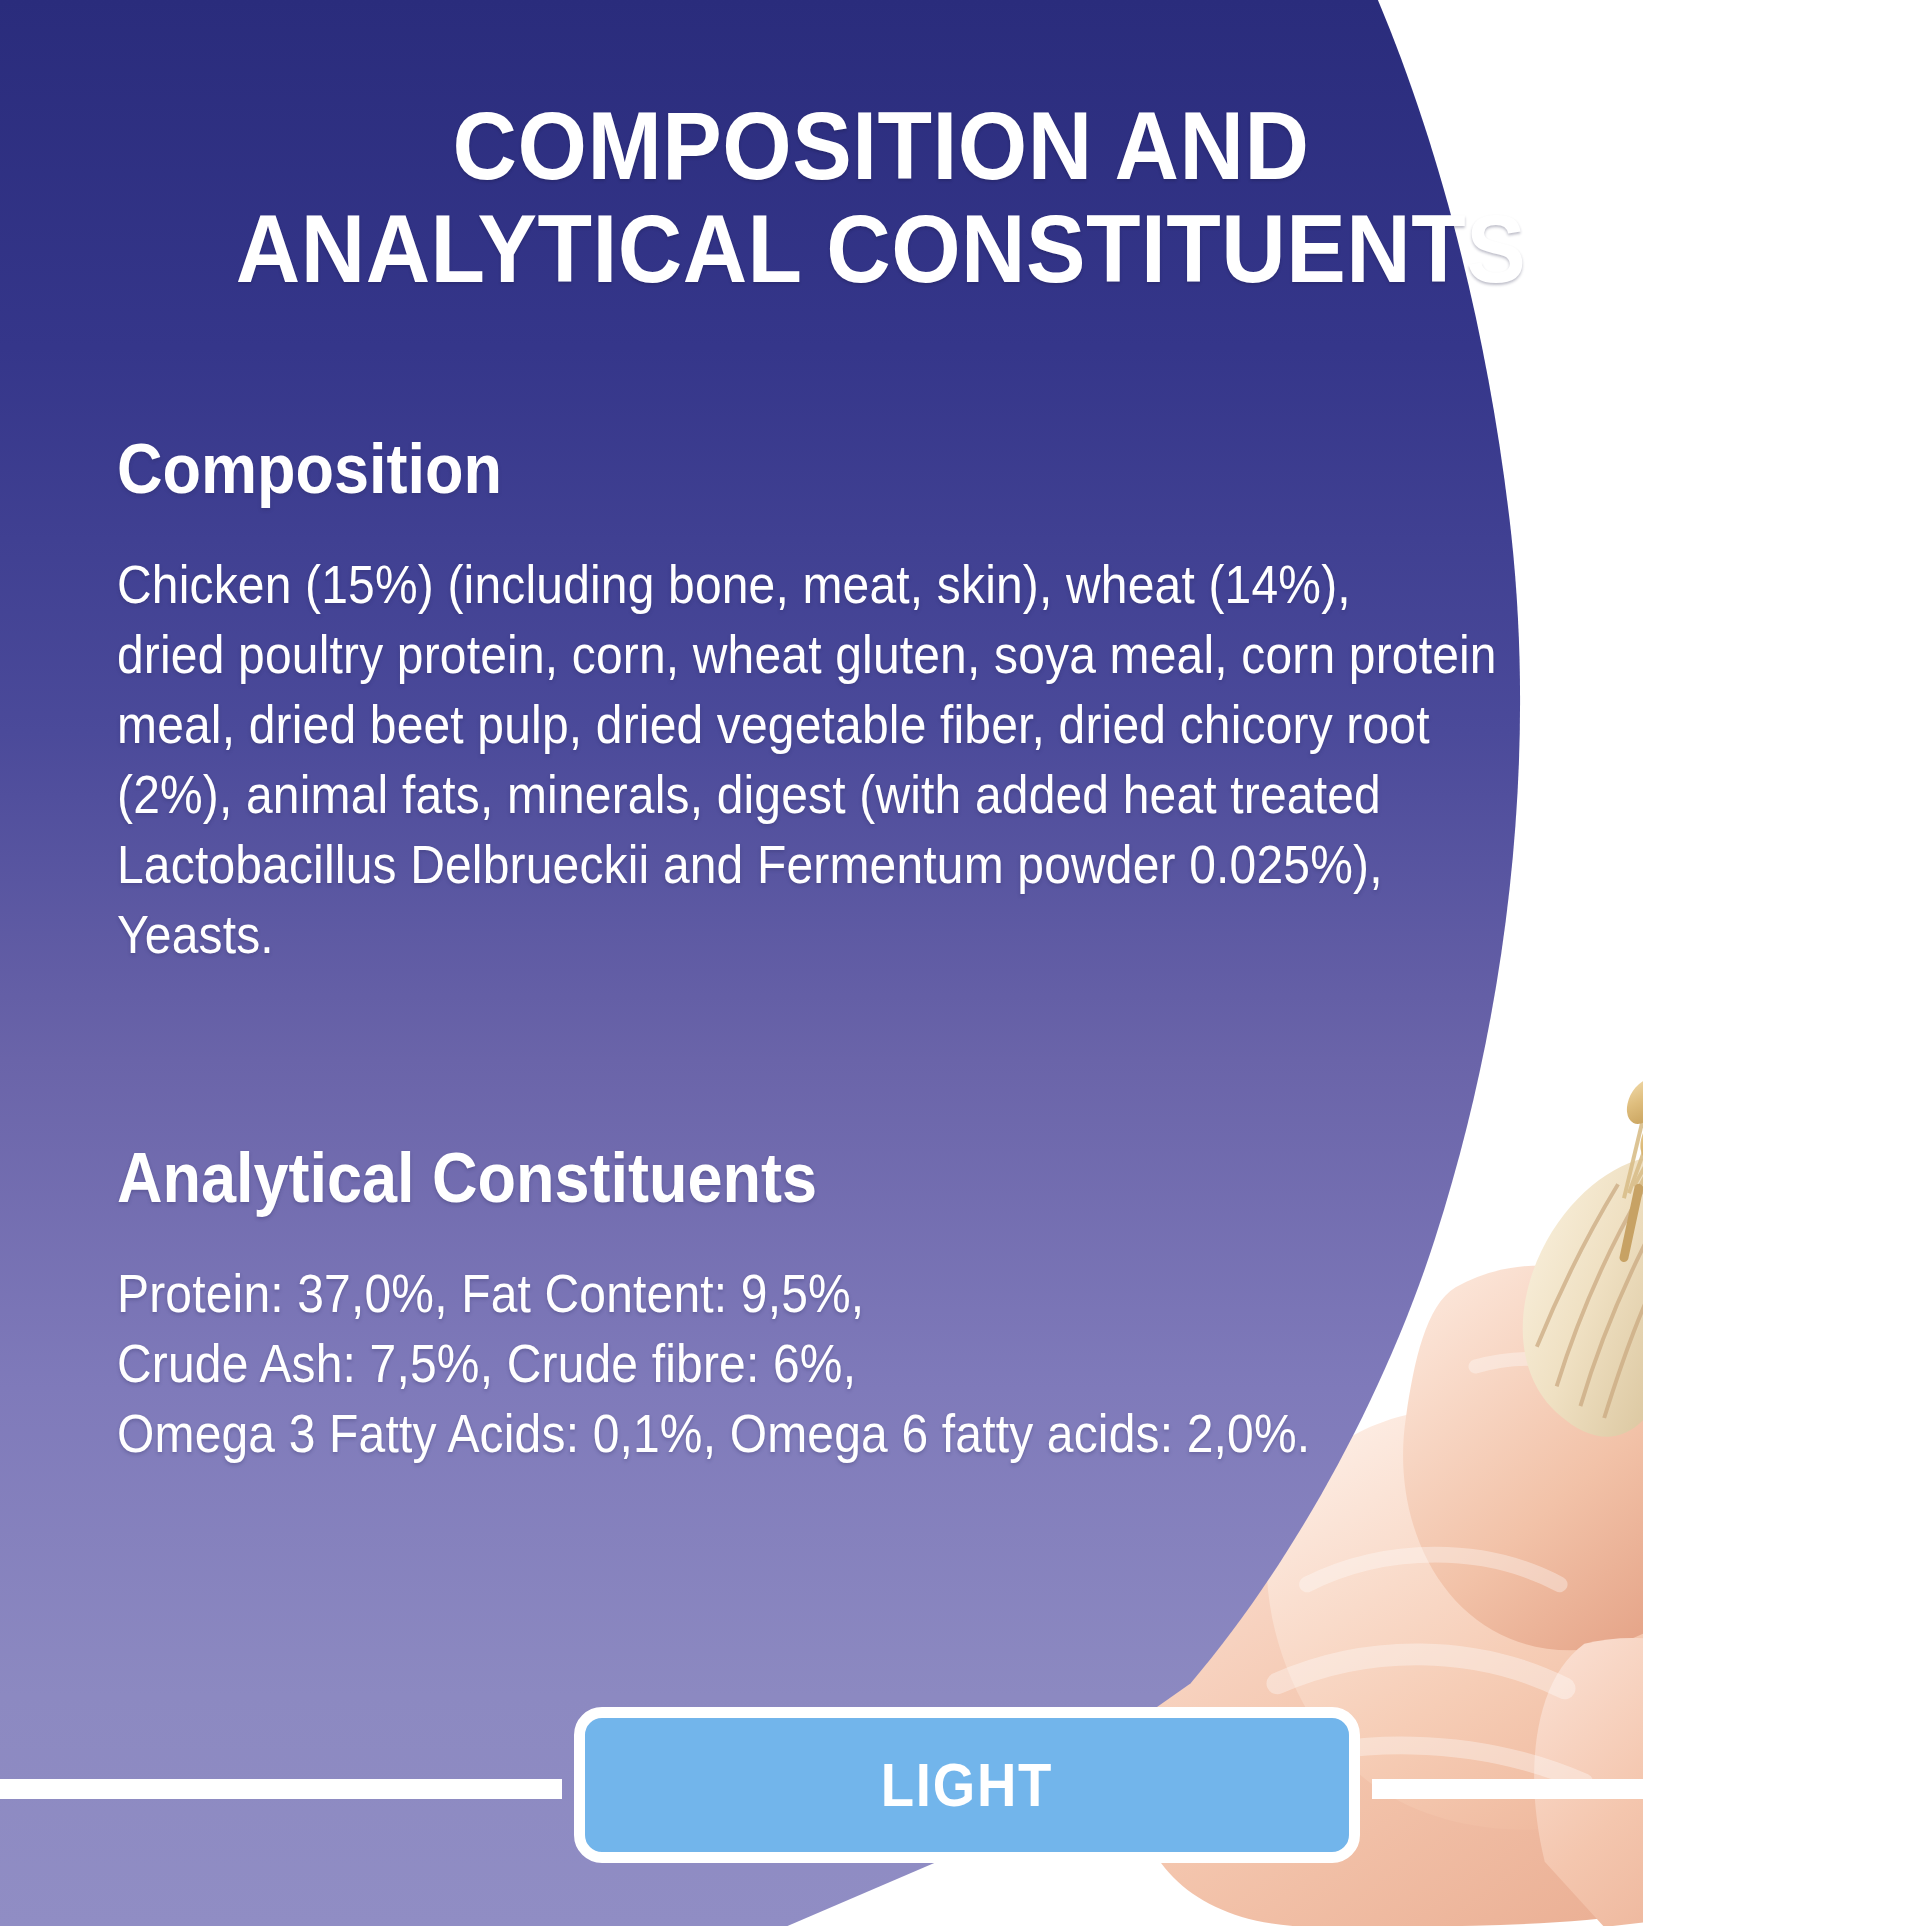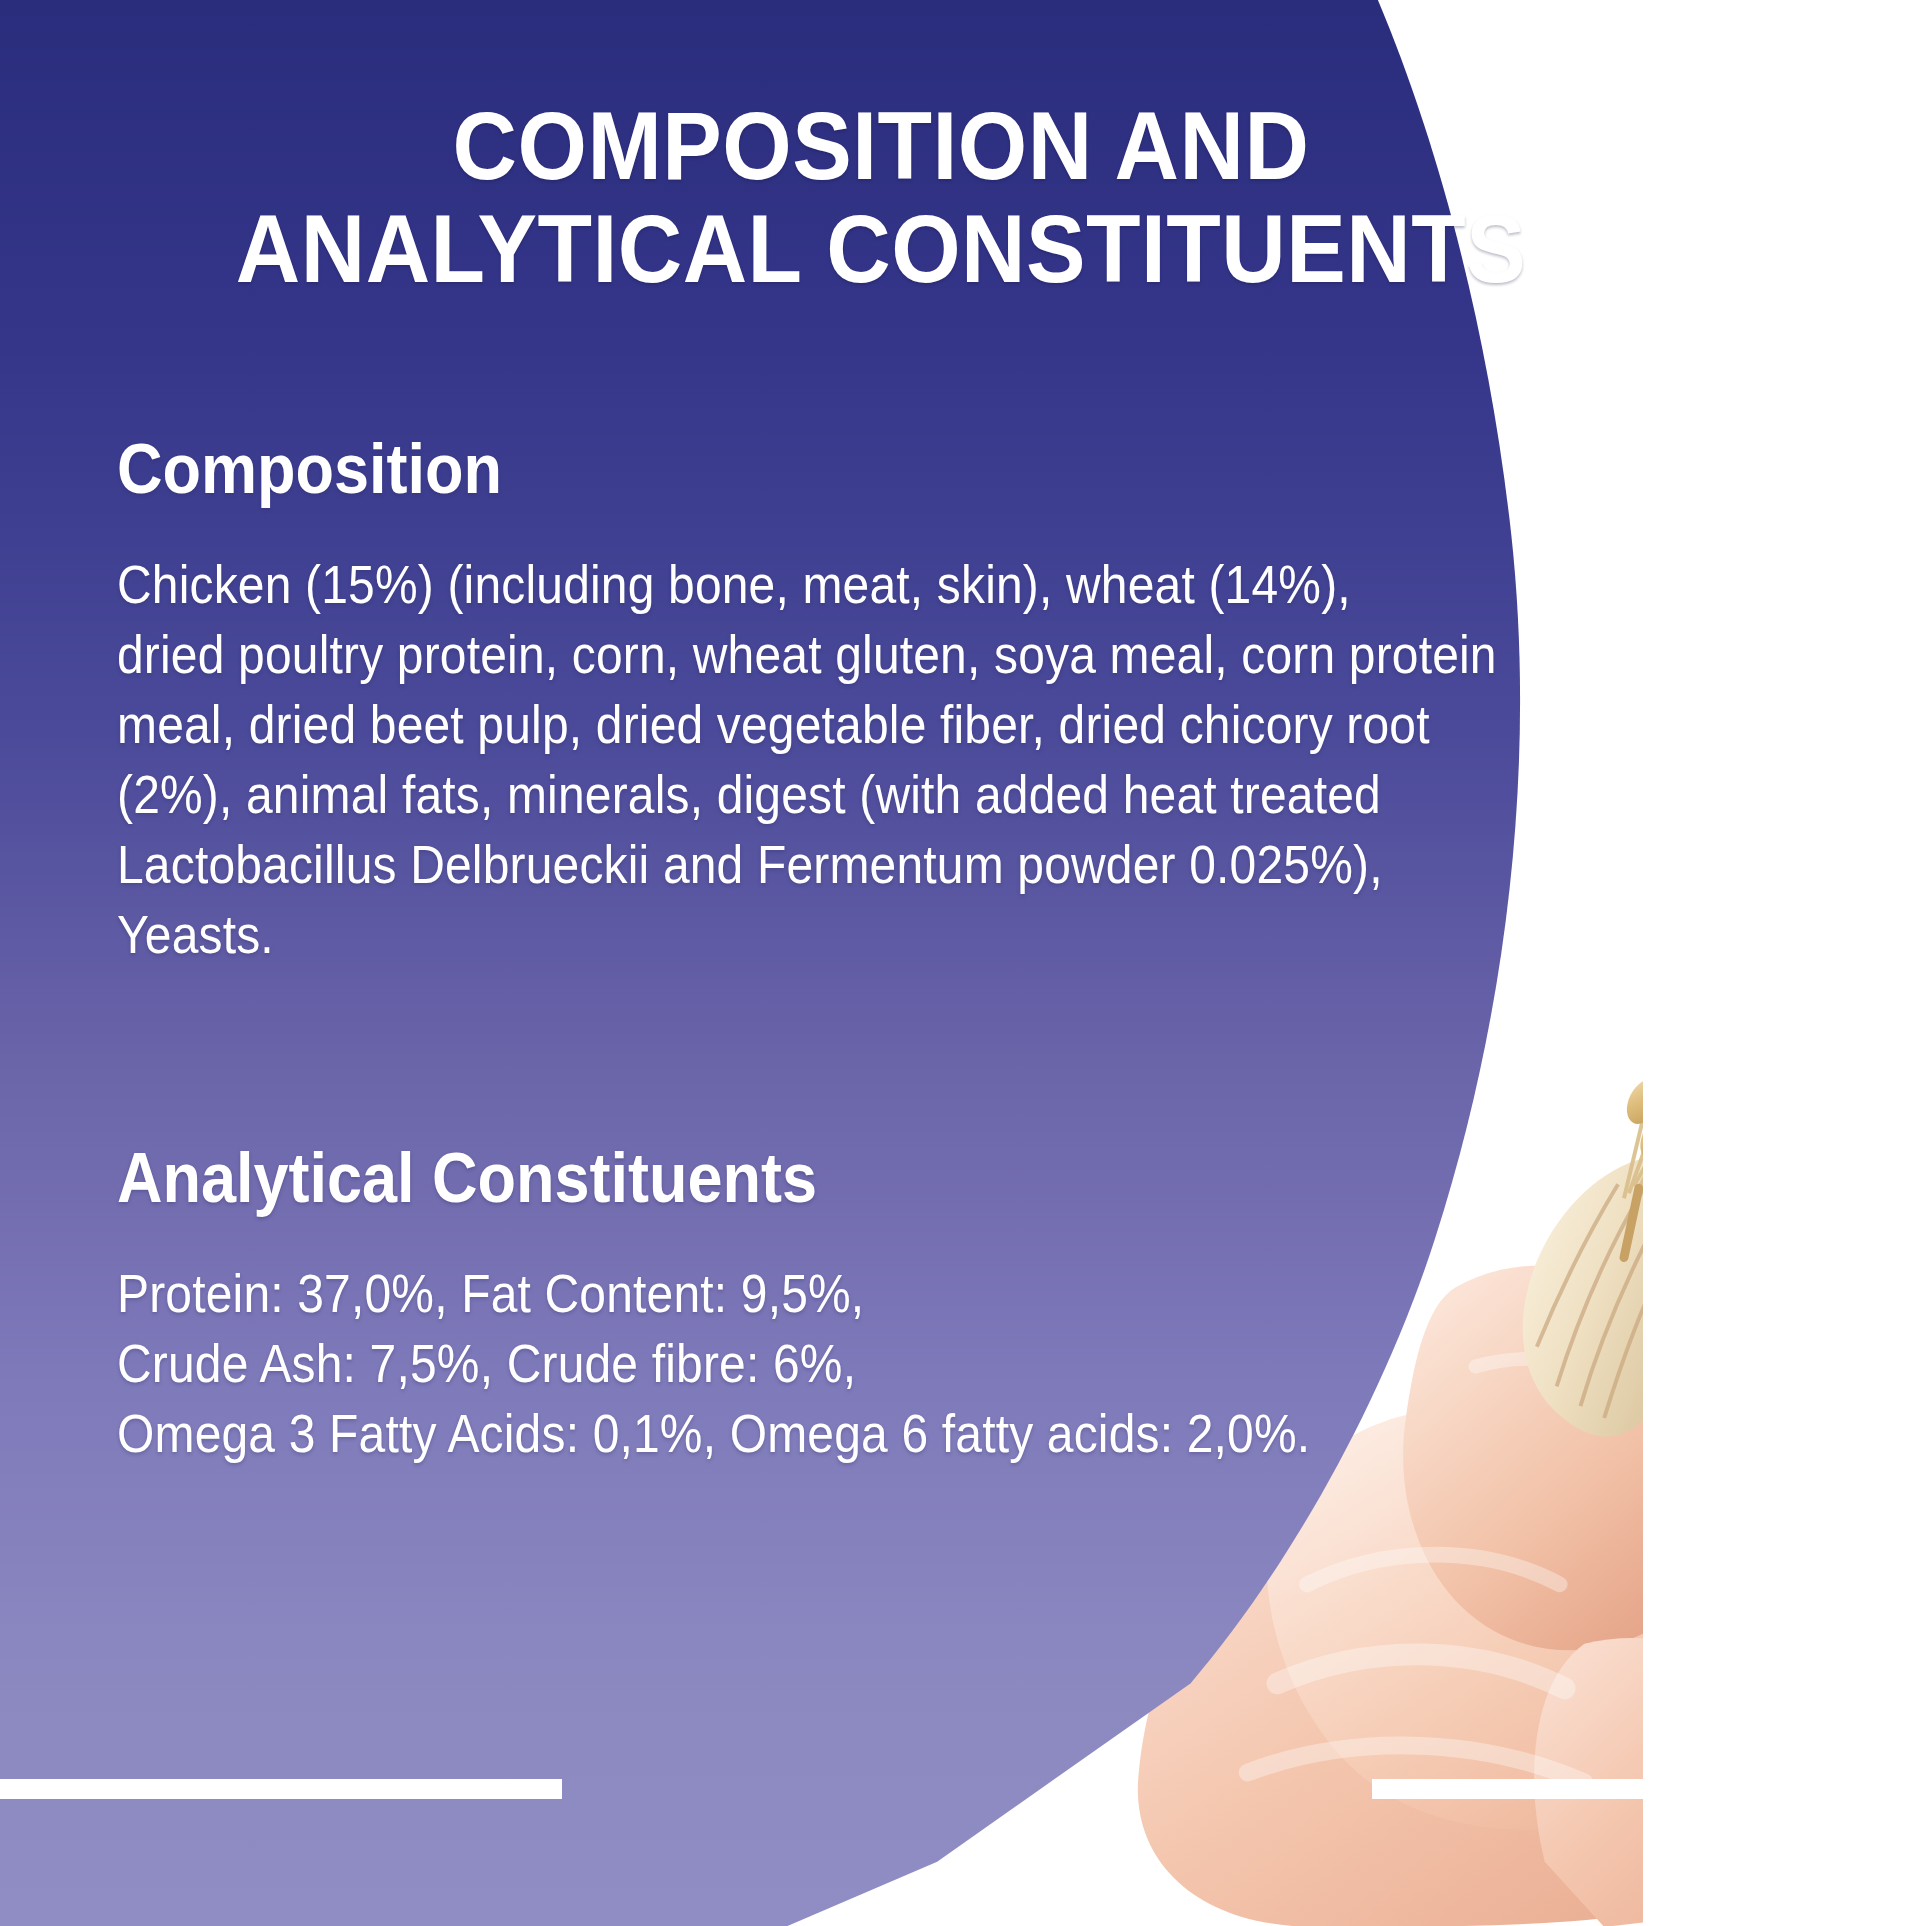--- a/index.html
+++ b/index.html
@@ -336,15 +336,18 @@
     <div id="analytical-text" class="body-text">
       <span class="tline">Protein: 37,0%, Fat Content: 9,5%,</span>
       <span class="tline">Crude Ash: 7,5%, Crude fibre: 6%,</span>
       <span class="tline">Omega 3 Fatty Acids: 0,1%, Omega 6 fatty acids: 2,0%.</span>
     </div>
   </div>
 
   <div id="rule-left" class="rule"></div>
   <div id="rule-right" class="rule"></div>
 
+  <div id="light-button">
+    <span id="light-button-label">LIGHT</span>
+  </div>
 
 </div>
 
 
 </body></html>

